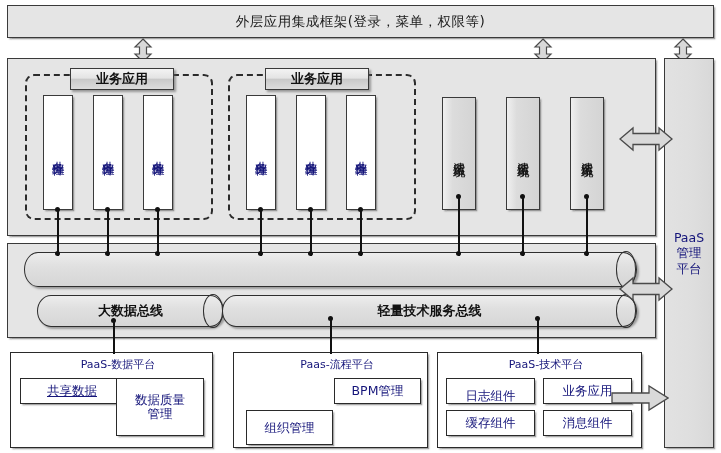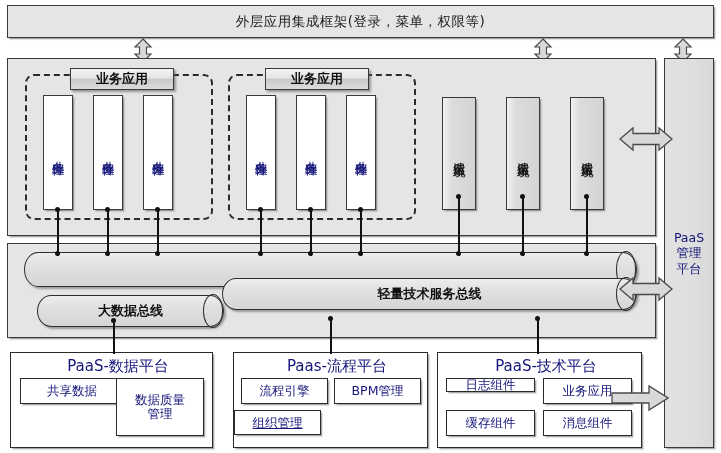--- a/index.html
+++ b/index.html
@@ -94,21 +94,21 @@
   }
 
   
   .plat{
     border:1.6px solid #2a2a2a;
     background:#ffffff;
     box-shadow:1.5px 1.5px 1.5px rgba(95,95,95,.55);
   }
   .plat-title{
     position:absolute;left:13px;right:0;top:4px;
-    text-align:center;font-size:15px;color:#15157a;
+    text-align:center;font-size:11px;color:#15157a;
   }
 
   
   .paascol{
     background:linear-gradient(to right,#e2e2e2 0%,#dedede 60%,#d8d8d8 100%);
     border:1.5px solid #3a3a3a;
     box-shadow:1.5px 1.5px 1.5px rgba(90,90,90,.5);
     display:flex;align-items:center;justify-content:center;
   }
   .paascol .t{
@@ -197,52 +197,49 @@
 
   <div class="bus" style="left:24px;top:252px;width:611px;height:33px;">
     <span class="cap"></span>
   </div>
 
   <div class="bus" style="left:37px;top:295px;width:185px;height:30px;">
     <span>大数据总线</span>
     <span class="cap"></span>
   </div>
 
-  <div class="bus" style="left:222px;top:278px;width:413px;height:30px;">
+  <div class="bus" style="left:222px;top:295px;width:413px;height:30px;">
     <span>轻量技术服务总线</span>
     <span class="cap"></span>
   </div>
 
   <div class="abs plat" style="left:10px;top:352px;width:203px;height:96px;">
     <div class="plat-title">PaaS-数据平台</div>
   </div>
-  <div class="abs leaf" style="left:20px;top:378px;width:104px;height:26px;">
+  <div class="abs leaf" style="left:20px;top:378px;width:104px;height:26px;text-decoration:underline;">
     <span>共享数据</span>
   </div>
   <div class="abs leaf" style="left:116px;top:378px;width:88px;height:58px;">
     <span style="max-width:62px;">数据质量管理</span>
   </div>
 
   <div class="abs plat" style="left:233px;top:352px;width:195px;height:96px;">
     <div class="plat-title">Paas-流程平台</div>
   </div>
-  <div class="abs leaf" style="left:241px;top:378px;width:87px;height:26px;">
-    <span>流程引擎</span>
-  </div>
   <div class="abs leaf" style="left:334px;top:378px;width:87px;height:26px;">
     <span>BPM管理</span>
   </div>
-  <div class="abs leaf" style="left:234px;top:410px;width:87px;height:25px;text-decoration:underline;">
+  <div class="abs leaf" style="left:246px;top:410px;width:87px;height:35px;">
     <span>组织管理</span>
   </div>
 
   <div class="abs plat" style="left:437px;top:352px;width:205px;height:96px;">
     <div class="plat-title">PaaS-技术平台</div>
   </div>
-  <div class="abs leaf" style="left:446px;top:378px;width:89px;height:14px;">
+  <div class="abs leaf" style="left:446px;top:378px;width:89px;height:26px;align-items:flex-end;">
     <span>日志组件</span>
   </div>
   <div class="abs leaf" style="left:543px;top:378px;width:89px;height:26px;">
     <span>业务应用</span>
   </div>
   <div class="abs leaf" style="left:446px;top:410px;width:89px;height:26px;">
     <span>缓存组件</span>
   </div>
   <div class="abs leaf" style="left:543px;top:410px;width:89px;height:26px;">
     <span>消息组件</span>

